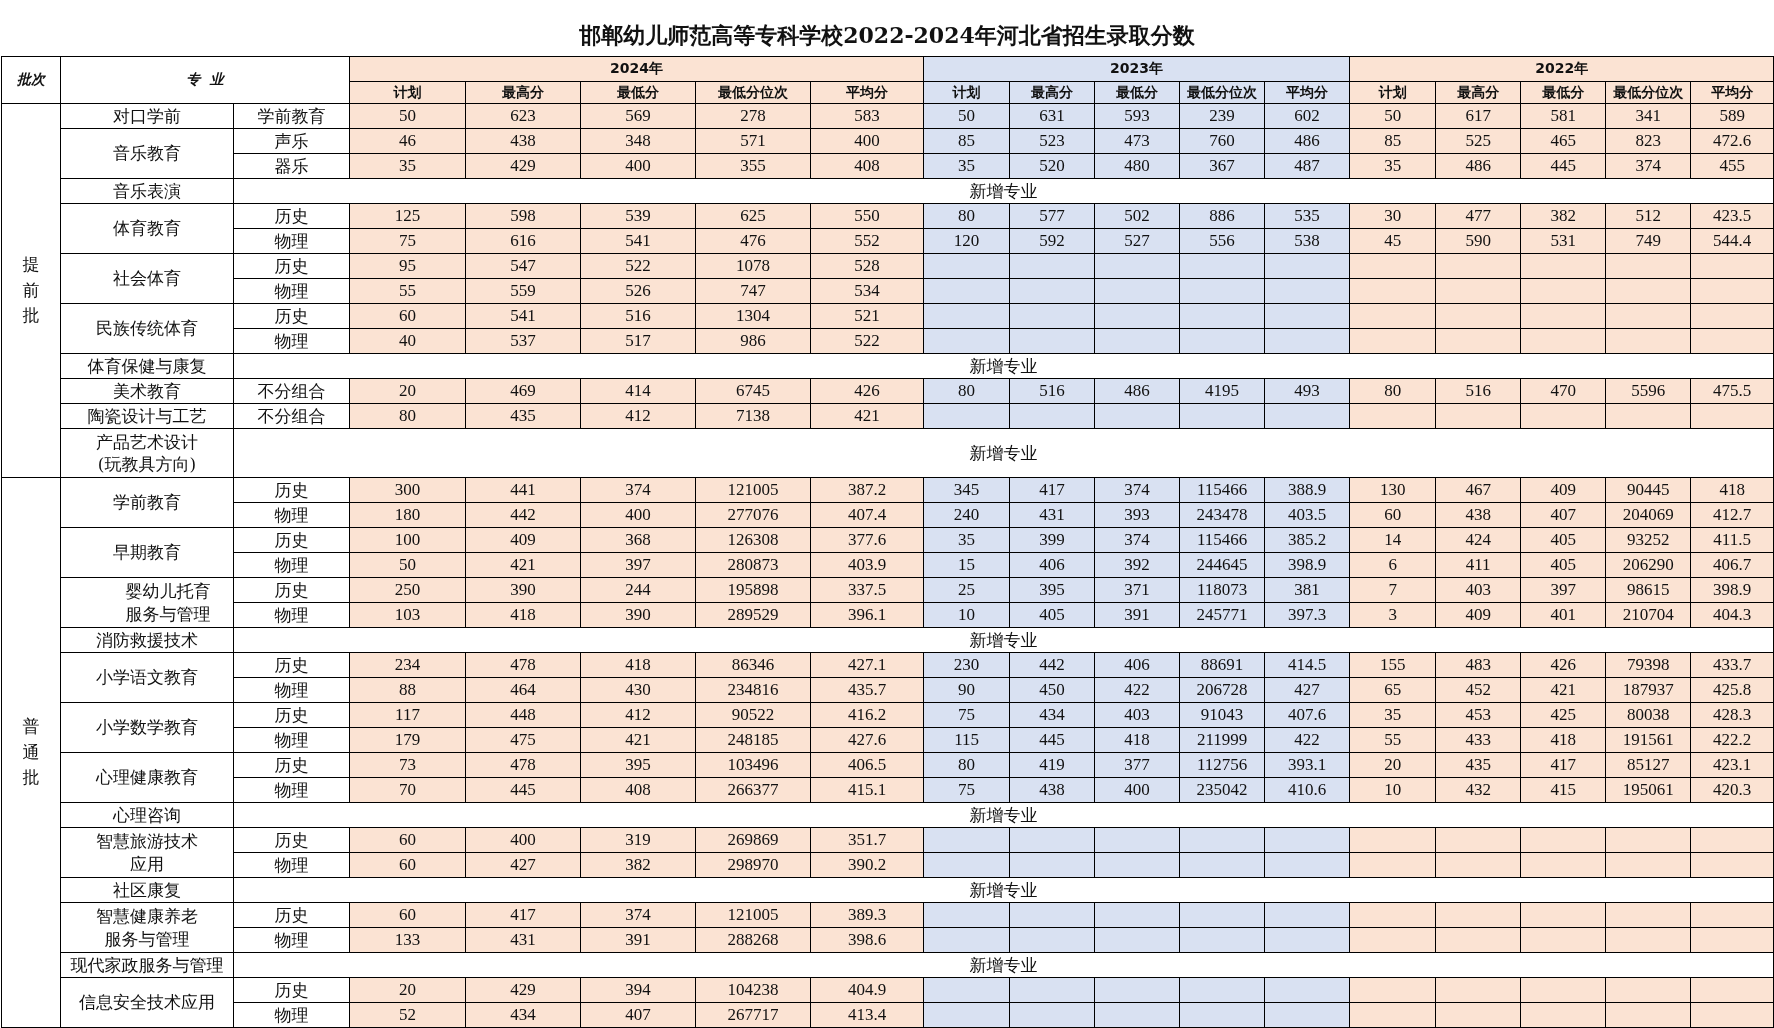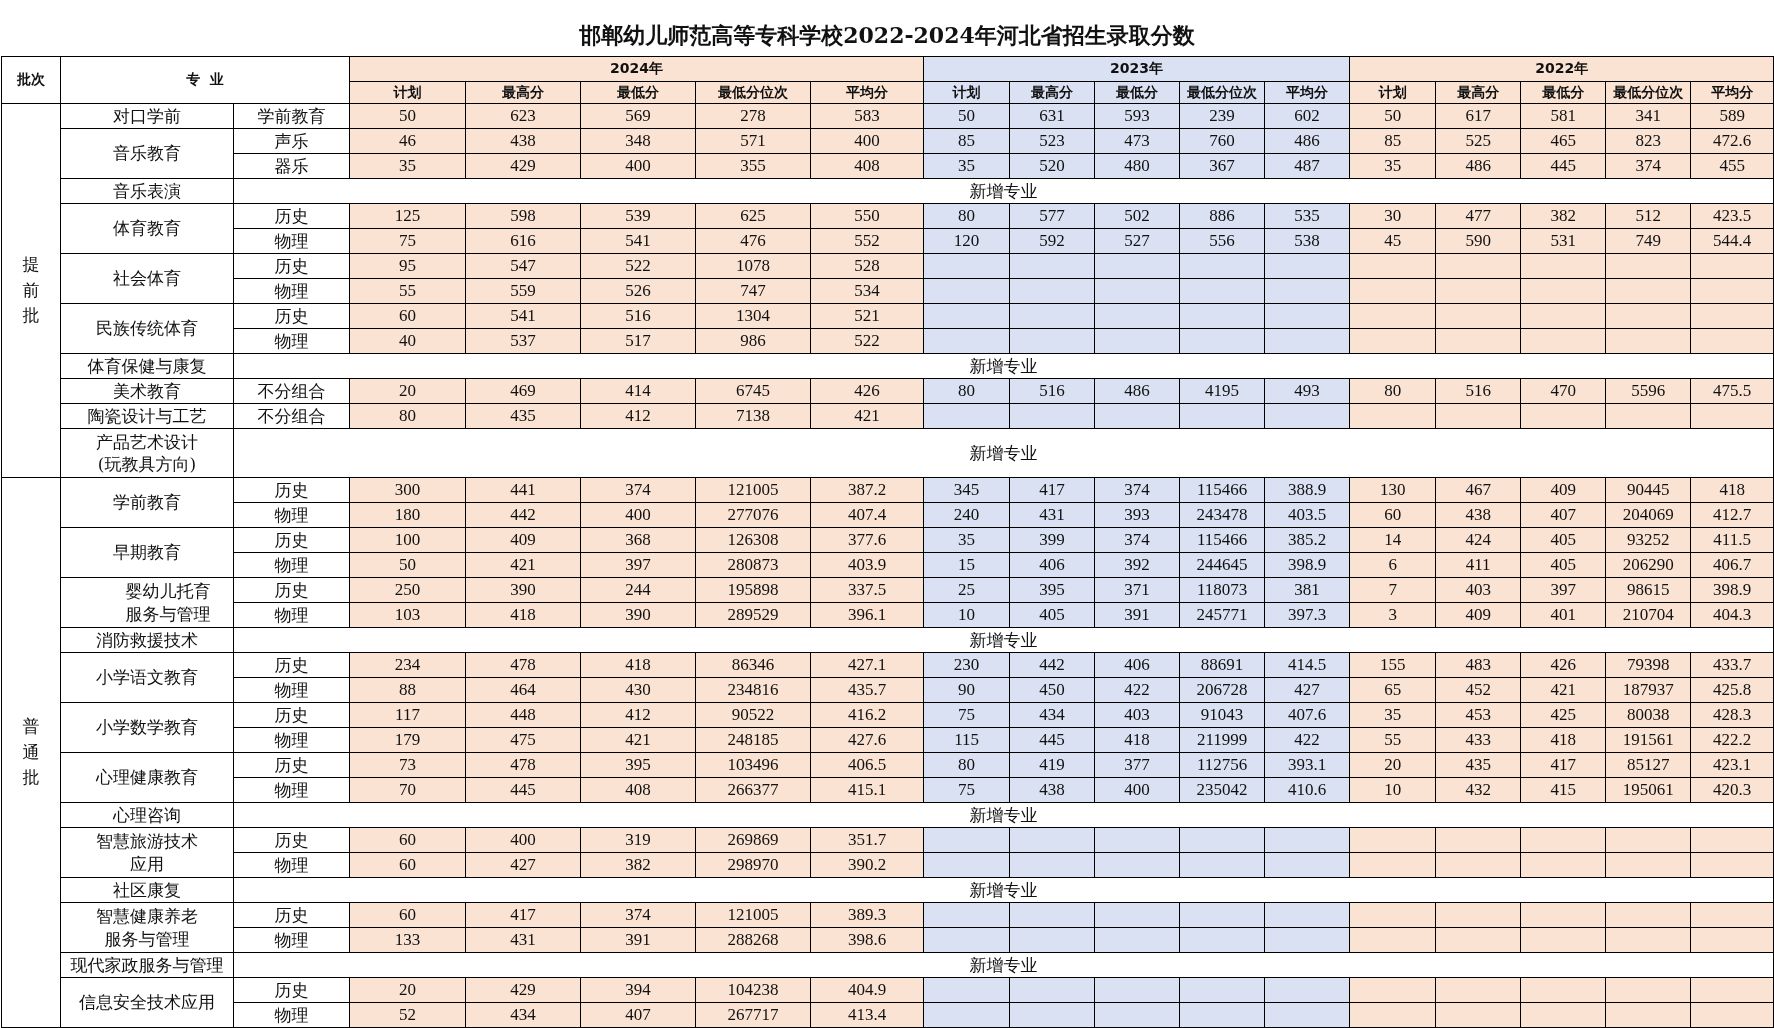--- a/index.html
+++ b/index.html
@@ -2,21 +2,21 @@
 <html><head>
 <meta charset="utf-8">
 <style>
   html, body { margin:0; padding:0; background:#ffffff; }
   body { width:1774px; height:1028px; overflow:hidden; font-family:"DejaVu Serif","Liberation Serif",serif; color:#111; }
   .sheet { position:relative; width:1774px; height:1028px; }
   .title { position:absolute; left:0; top:0; width:1774px; height:72px; display:flex; align-items:center; justify-content:center; font-size:22px; font-weight:bold; letter-spacing:0px; }
   table.grid { position:absolute; left:1px; top:56px; border-collapse:collapse; table-layout:fixed; width:1772px; }
   table.grid td, table.grid th { border:1px solid #000; padding:0; text-align:center; vertical-align:middle; overflow:hidden; white-space:nowrap; }
   table.grid th { font-family:"DejaVu Sans","Liberation Sans",sans-serif; font-weight:bold; font-size:14px; }
-  th.big { font-size:17px; }
+  th.big { font-size:17px;font-style:italic; }
   th.yr { font-size:17px; font-family:"DejaVu Serif","Liberation Serif",serif; }
   td { font-size:16px; height:24px; }
   td.num { font-family:"Liberation Serif","DejaVu Serif",serif; font-size:17px; }
   .c24 { background:#fbe3d3; }
   .c23 { background:#d9e1f2; }
   .c22 { background:#fbe3d3; }
   .white { background:#ffffff; }
   td.batch { font-size:17px; line-height:1.5; white-space:normal; }
   td.major { font-size:17px; white-space:normal; line-height:1.3; }
   td.sub { font-size:17px; }

